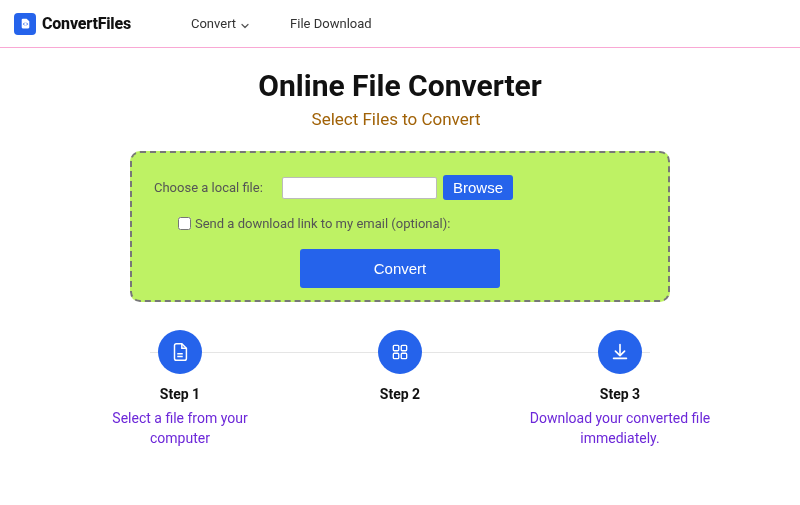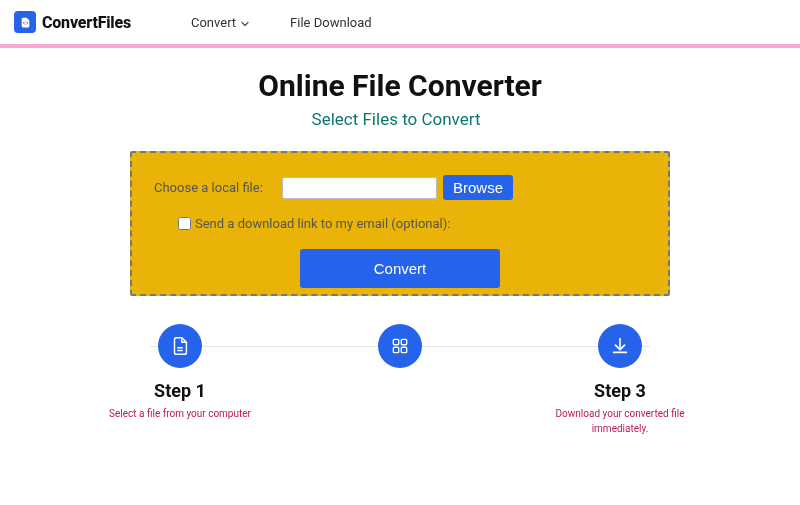--- a/index.html
+++ b/index.html
@@ -8,21 +8,21 @@
     font-family: -apple-system, BlinkMacSystemFont, "Segoe UI", Roboto, Helvetica, Arial, sans-serif;
     color: #111;
     background: #fff;
     width: 800px;
   }
   
   .header {
     display: flex;
     align-items: center;
     height: 48px;
-    border-bottom: 4px solid #f9a8d4;
+    border-bottom: 1px solid #f9a8d4;
     padding: 0 14px;
   }
   .logo-box {
     width: 22px; height: 22px;
     background: #2563eb;
     border-radius: 4px;
     display: flex;
     align-items: center;
     justify-content: center;
     margin-right: 6px;
@@ -54,30 +54,30 @@
   .hero { text-align: center; padding-top: 20px; }
   .title {
     font-size: 30px;
     font-weight: 700;
     margin: 0 0 6px 0;
   }
   .subtitle {
     font-size: 17px;
     font-weight: 400;
     margin: 0 8px 22px 0;
-    color: #0f766e;
+    color: #a16207;
   }
   
   .panel-wrap {
     width: 540px;
     margin: 0 auto;
     border: 2px dashed #777;
-    background: #eab308;
-    border-radius: 2px;
-    padding: 22px 22px 6px 22px;
+    background: #bef264;
+    border-radius: 10px;
+    padding: 22px 22px 12px 22px;
     text-align: left;
   }
   .row {
     display: flex;
     align-items: center;
     margin-bottom: 16px;
     font-size: 13px;
     color: #555;
   }
   .lbl1 { width: 128px; }
@@ -152,26 +152,26 @@
     background:#2563eb;
     border-radius:50%;
     margin:0 auto 12px auto;
     display:flex;
     align-items:center;
     justify-content:center;
   }
   .step-circle svg { display:block; }
   .step-title {
     font-weight:700;
-    font-size:18px;
+    font-size:14px;
     margin-bottom:6px;
   }
   .step-desc {
-    font-size:10px;
-    color:#be185d;
+    font-size:14px;
+    color:#6d28d9;
     line-height:1.45;
     padding: 0 8px;
   }
 </style>
 </head>
 <body>
 
 <header class="header">
   <div class="logo-box">
     <svg width="13" height="13" viewBox="0 0 24 24" fill="none">
@@ -232,20 +232,21 @@
 
     <div class="step">
       <div class="step-circle">
         <svg width="20" height="20" viewBox="0 0 24 24" fill="none">
           <rect x="4" y="4" width="6.5" height="6.5" rx="1.2" stroke="#fff" stroke-width="1.6"></rect>
           <rect x="13.5" y="4" width="6.5" height="6.5" rx="1.2" stroke="#fff" stroke-width="1.6"></rect>
           <rect x="4" y="13.5" width="6.5" height="6.5" rx="1.2" stroke="#fff" stroke-width="1.6"></rect>
           <rect x="13.5" y="13.5" width="6.5" height="6.5" rx="1.2" stroke="#fff" stroke-width="1.6"></rect>
         </svg>
       </div>
+      <div class="step-title">Step 2</div>
     </div>
 
     <div class="step">
       <div class="step-circle">
         <svg width="22" height="22" viewBox="0 0 24 24" fill="none">
           <path d="M12 4v10" stroke="#fff" stroke-width="1.8" stroke-linecap="round"></path>
           <path d="M7 11l5 5 5-5" stroke="#fff" stroke-width="1.8" stroke-linecap="round" stroke-linejoin="round"></path>
           <path d="M5 19h14" stroke="#fff" stroke-width="1.8" stroke-linecap="round"></path>
         </svg>
       </div>

